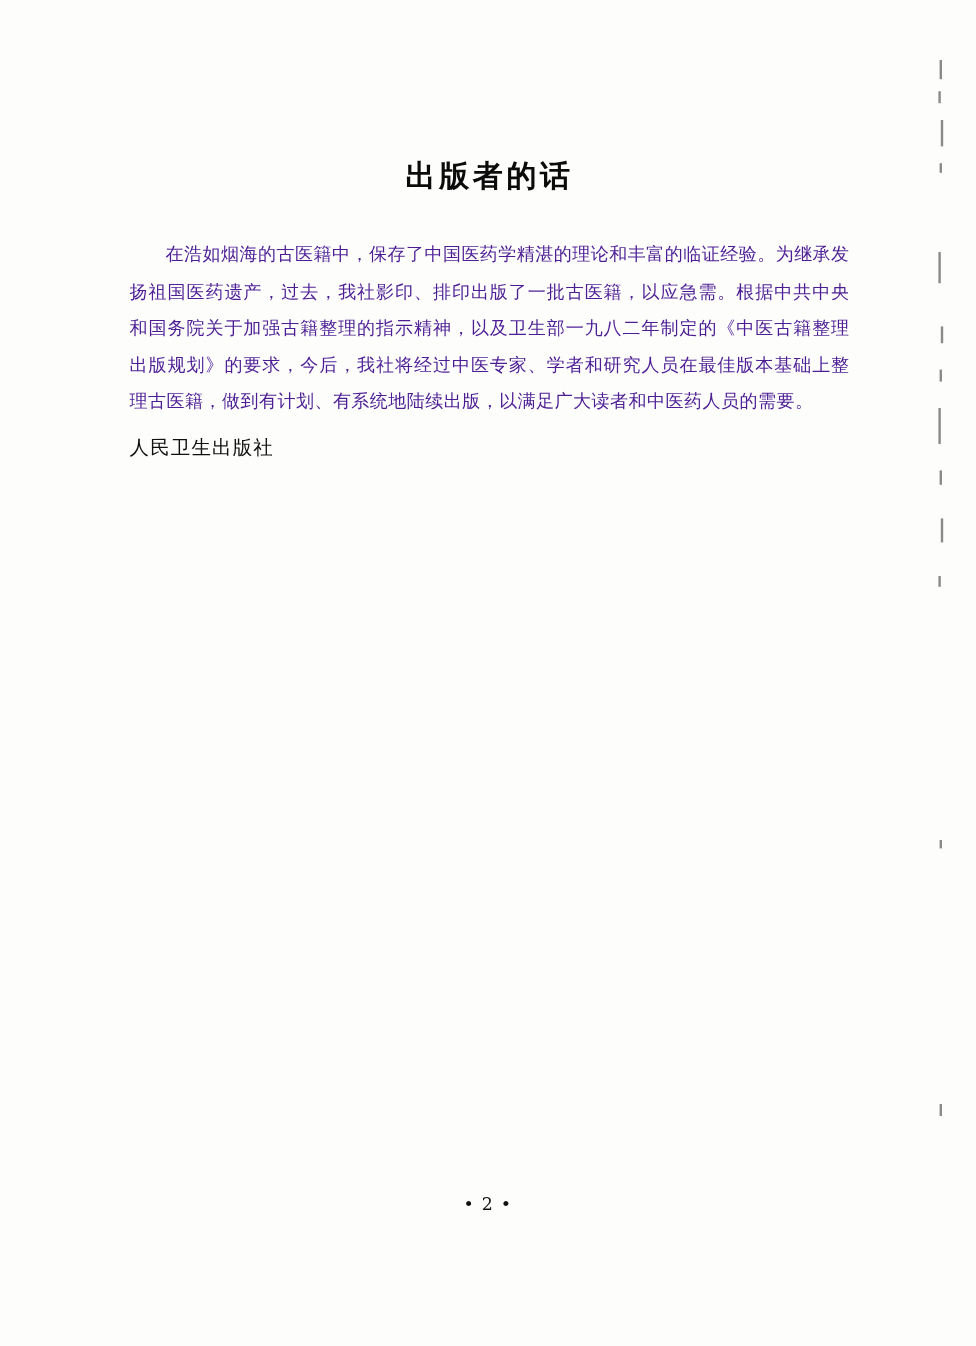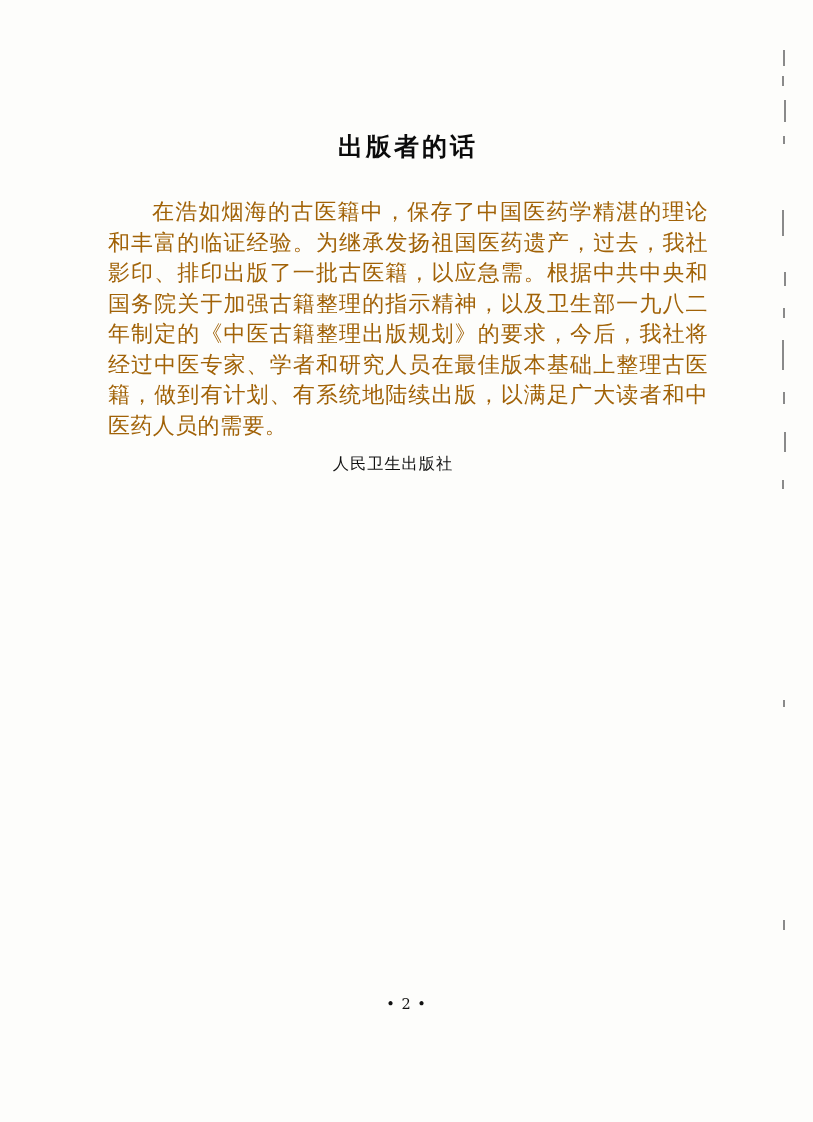--- a/index.html
+++ b/index.html
@@ -51,33 +51,33 @@
     text-align: center;
     font-family: "DejaVu Serif", "Liberation Serif", serif;
     font-weight: bold;
     font-size: 25px;
     letter-spacing: 3px;
     margin: 0 0 34px 0;
     color: #0b0b0b;
   }
 
   .para {
-    font-size: 22px;
+    font-size: 15px;
     line-height: 30.5px;
     text-align: justify;
     text-justify: inter-ideograph;
     text-indent: 2em;
     margin: 16px 0 1px 0;
     letter-spacing: 0.4px;
-    color: #a16207;
+    color: #4c1d95;
   }
 
   .signature {
     margin-top: 12px;
-    text-align: center;
+    text-align: left;
     padding-right: 30px;
     font-size: 16.2px;
     letter-spacing: 1px;
     color: #101010;
   }
 
   .page-number {
     position: absolute;
     left: 0;
     top: 996px;

